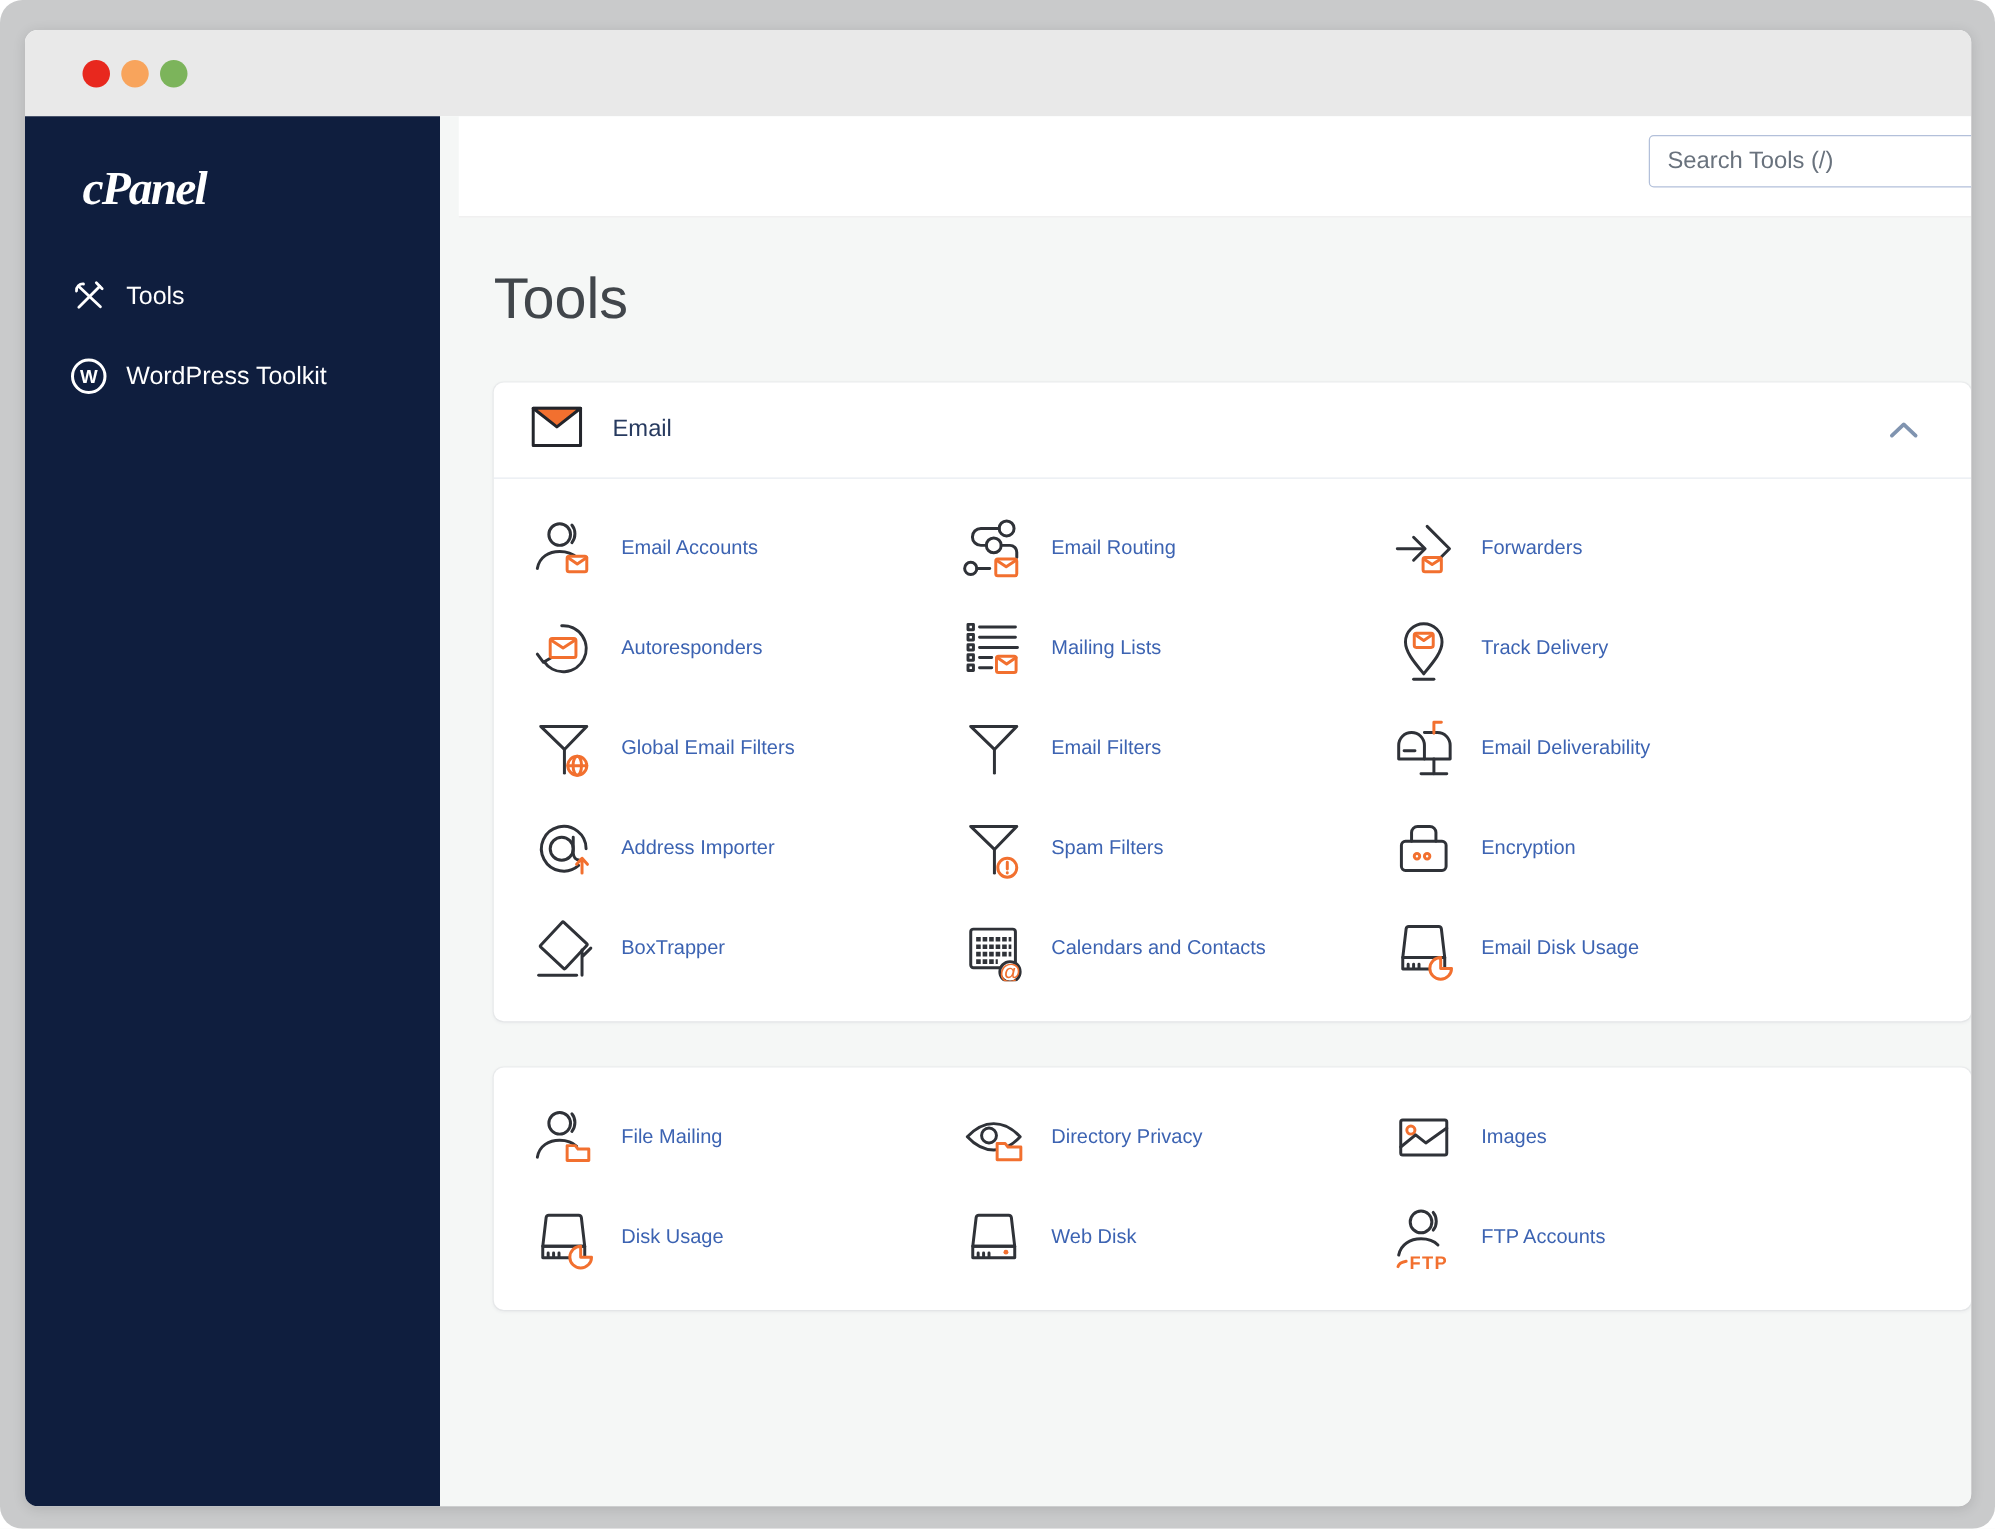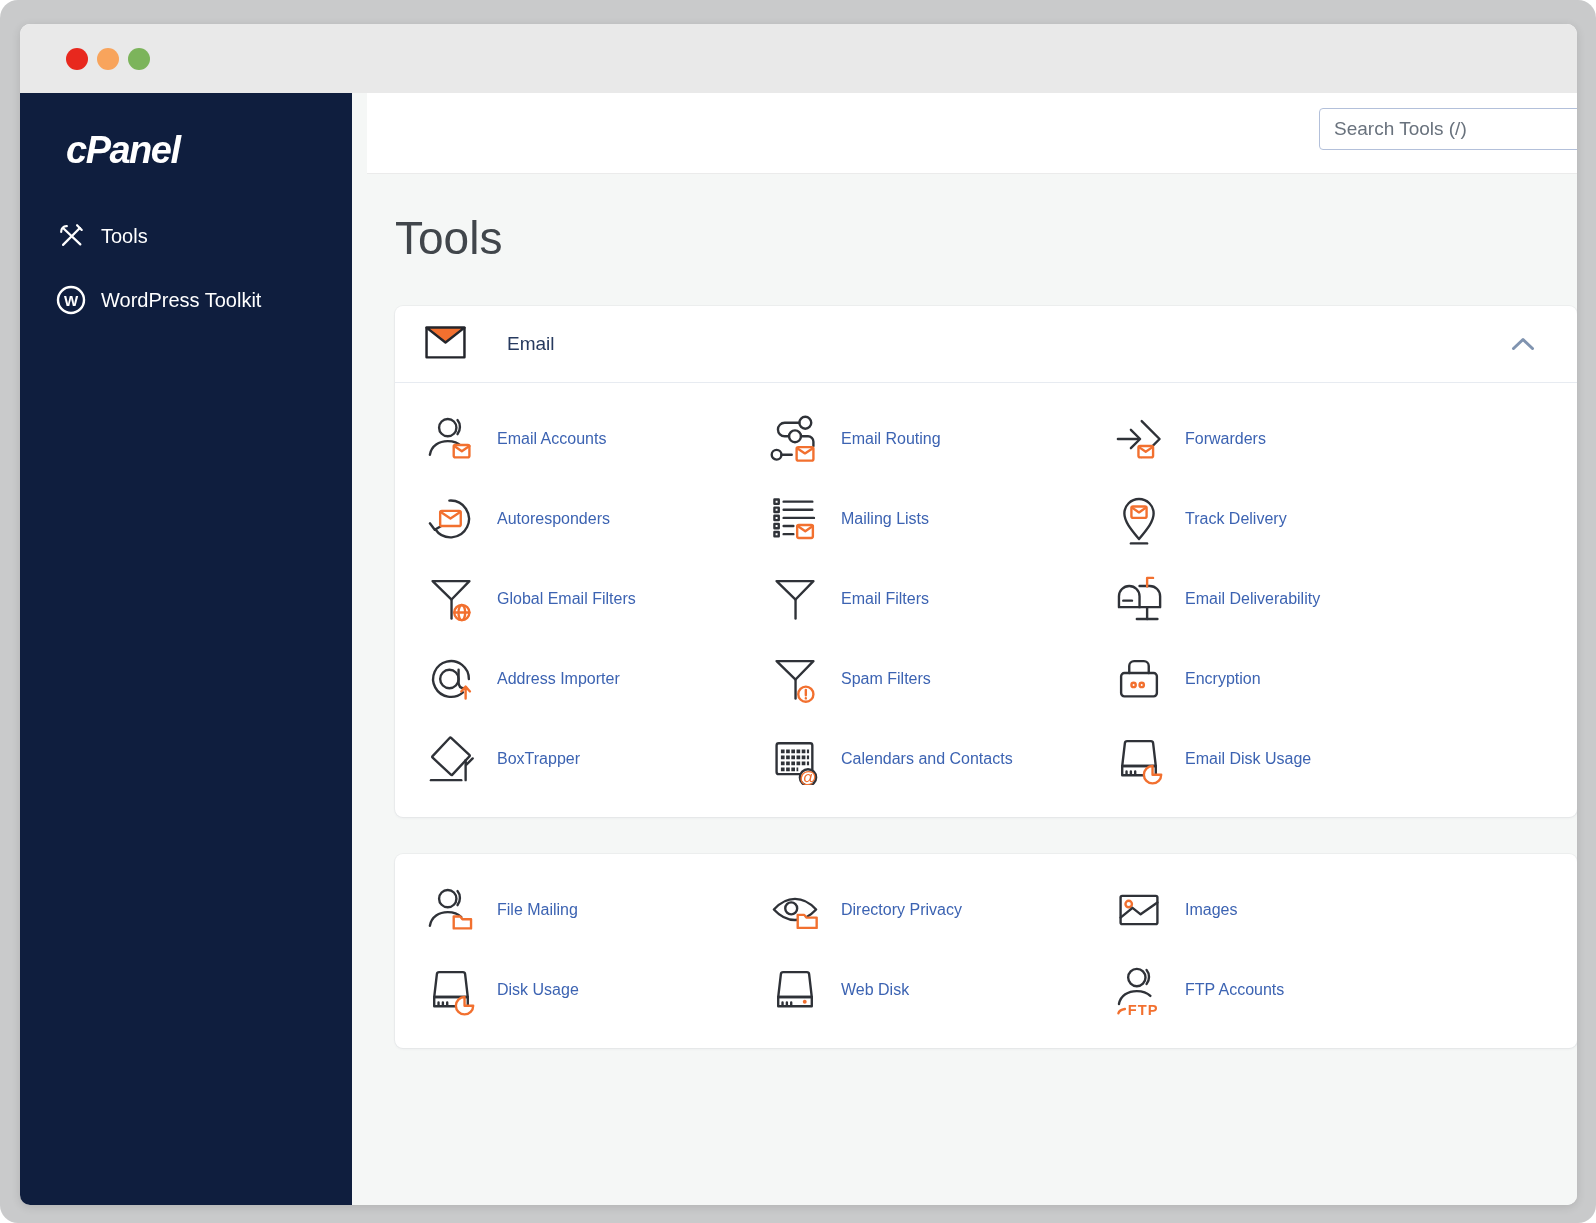--- a/index.html
+++ b/index.html
@@ -20,21 +20,21 @@
     padding-left:46px; gap:9px;
   }
   .dot { width:22px; height:22px; border-radius:50%; }
 
   .app { display:flex; height:calc(100% - 69px); }
 
   
   .sidebar { width:332px; flex:none; background:#0f1e3e; color:#fff; }
   .logo {
     margin:36px 0 0 46px; font-size:38px; font-weight:700; font-style:italic;
-    letter-spacing:-1.5px; color:#fff;
+    letter-spacing:-1.5px; color:#fff;font-family:Liberation Serif, serif;
   }
   .nav { margin-top:36px; }
   .nav-item {
     display:flex; align-items:center; height:56px; margin-bottom:8px;
     padding-left:35px; gap:14px; font-size:20px; font-weight:500; cursor:pointer;
   }
   .nav-item .nic { width:32px; height:30px; flex:none; display:flex; align-items:center; justify-content:center; }
 
   
   .main { flex:1; background:#f5f7f6; position:relative; overflow:hidden;padding-left:15px; }
@@ -54,21 +54,21 @@
   }
 
   .card {
     background:#fff; border-radius:8px; margin:0 0 37px 0;
     box-shadow:0 1px 3px rgba(30,40,60,.06), 0 0 0 1px rgba(30,40,60,.03);
   }
   .card-header {
     height:76px; display:flex; align-items:center; gap:24px;
     padding:0 30px; border-bottom:1px solid #e7ebf1; position:relative;
   }
-  .section-title { font-size:19px; font-weight:500; color:#273a5f;margin-left:17px; }
+  .section-title { font-size:19px; font-weight:500; color:#273a5f; }
   .chevron { position:absolute; right:42px; top:31px; cursor:pointer; }
 
   .grid {
     display:grid; grid-template-columns:344px 344px 1fr;
     padding:16px 10px 18px 30px;
   }
   .tool {
     display:flex; align-items:center; gap:20px; height:80px;
     text-decoration:none; cursor:pointer;
   }

